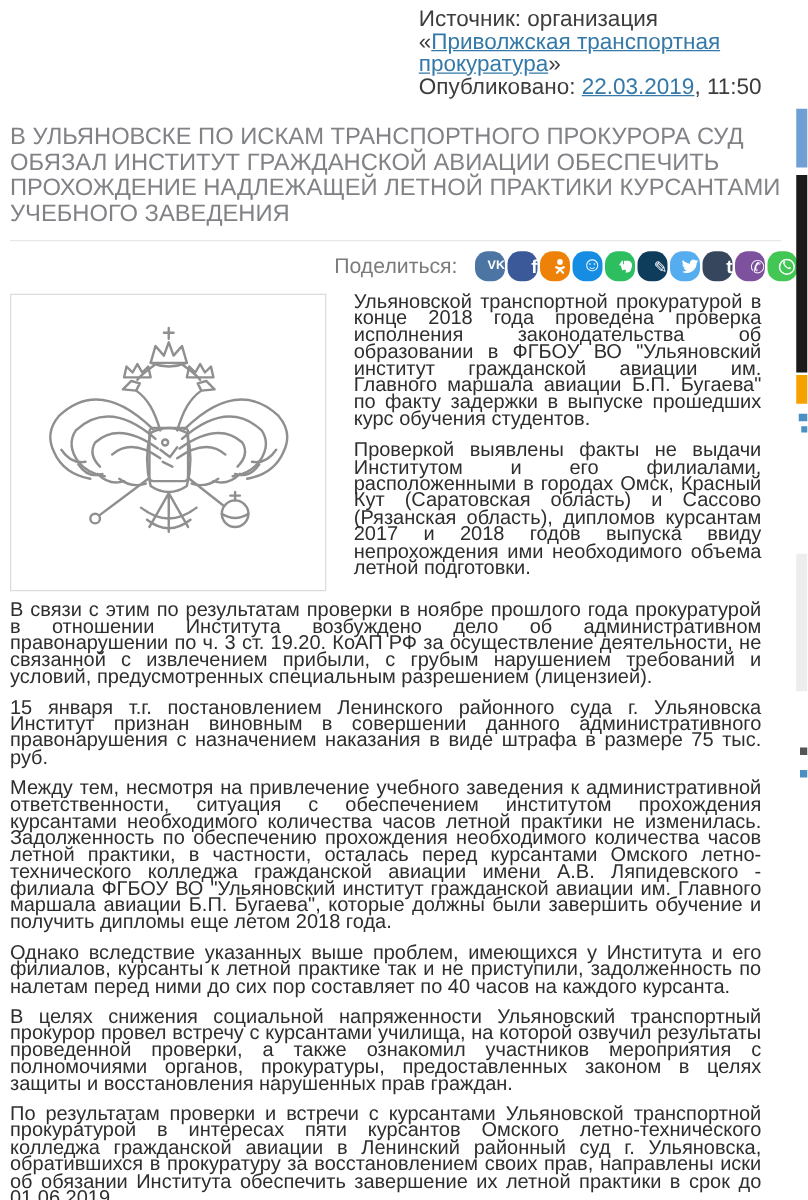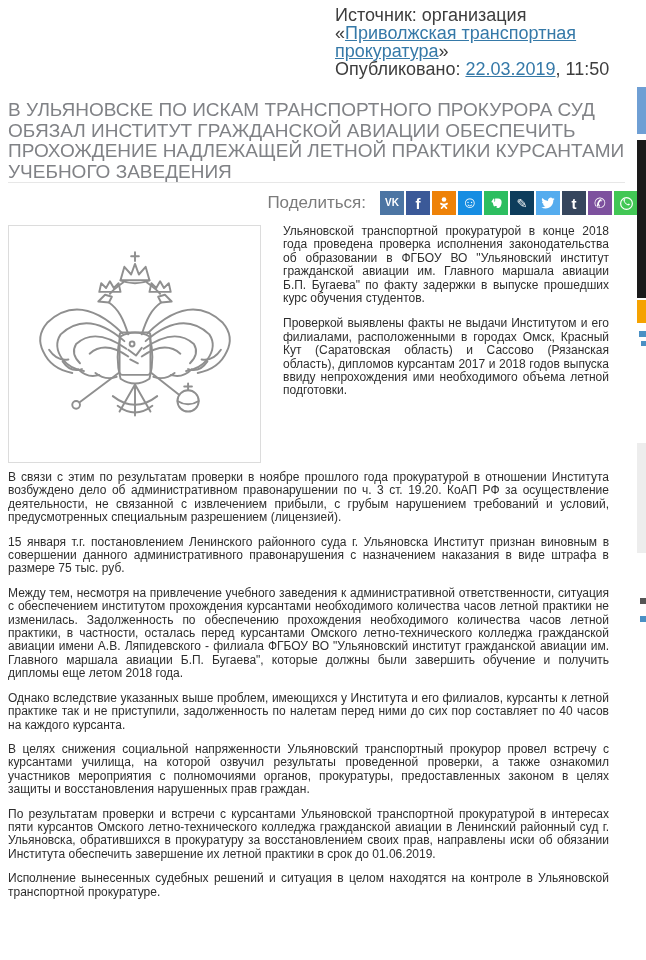--- a/index.html
+++ b/index.html
@@ -10,46 +10,46 @@
   }
   .page{padding:6px 21px 0 8px;}
 
   
   .meta{margin-left:327px;width:292px;font-size:18px;line-height:18px;color:#3d3d3d;margin-bottom:22px;}
   .lnk{color:#3579a8;text-decoration:underline;cursor:pointer;}
 
   
   .title{
     font-size:19px;line-height:20.5px;font-weight:400;color:#808286;
-    margin:2px 0 0 0;border-bottom:1px solid #e7e7e7;
+    margin:2px 0 0 0;padding-bottom:10px;border-bottom:1px solid #e7e7e7;
   }
 
   
   .share-row{display:flex;align-items:center;justify-content:flex-end;margin:8px -13px 10px 0;}
   .share-label{font-size:17px;color:#7b7b7b;margin-right:12px;}
   .sicon{
-    width:24px;height:24px;border-radius:0;margin-left:2px;flex:0 0 auto;
-    display:flex;align-items:center;justify-content:center;color:#fff;cursor:pointer;
+    width:24px;height:24px;border-radius:10px;margin-left:2px;flex:0 0 auto;
+    display:flex;align-items:center;justify-content:flex-end;color:#fff;cursor:pointer;
   }
   .sicon svg{display:block;}
   .g{font-weight:bold;font-style:normal;font-size:15px;line-height:1;}
   .g-vk{font-size:10px;}
   .g-smile{font-size:16px;font-weight:normal;}
   .g-pen{font-size:13px;font-weight:normal;}
   .g-phone{font-size:14px;font-weight:normal;}
 
   
   .article-top{display:flex;margin-top:2px;}
   .img-card{
     width:253px;height:238px;box-sizing:border-box;border:1px solid #dcdcdc;background:#fff;
     display:flex;align-items:center;justify-content:center;flex:0 0 auto;
   }
   .side-col{margin-left:22px;flex:1;min-width:0;}
   p.body{
-    font-size:12px;line-height:13.4px;color:#2e2e2e;text-align:justify;
+    font-size:16px;line-height:13.4px;color:#2e2e2e;text-align:justify;
     margin:0 16px 11px 0;
   }
   .side-col p.body{margin-bottom:12px;}
   .full-col{margin-top:8px;}
 
   
   .edge-strip{position:absolute;top:0;right:0;width:9px;height:960px;}
   .edge-strip .es{position:absolute;right:0;}
 </style>
 </head>

